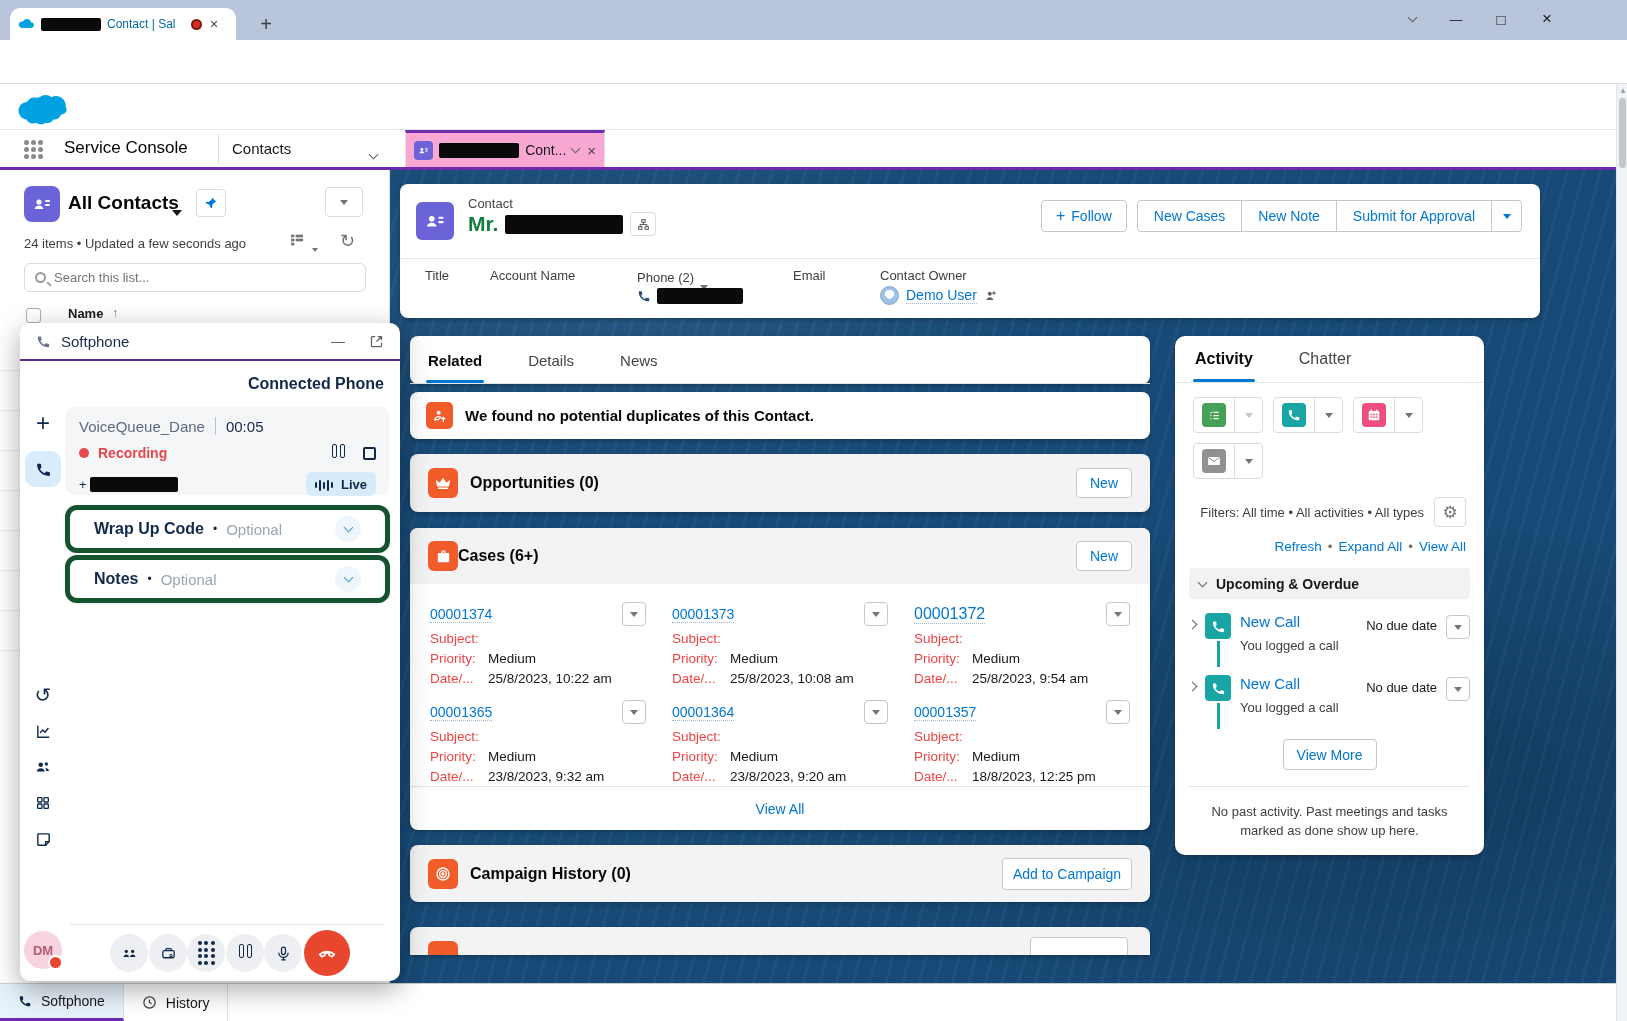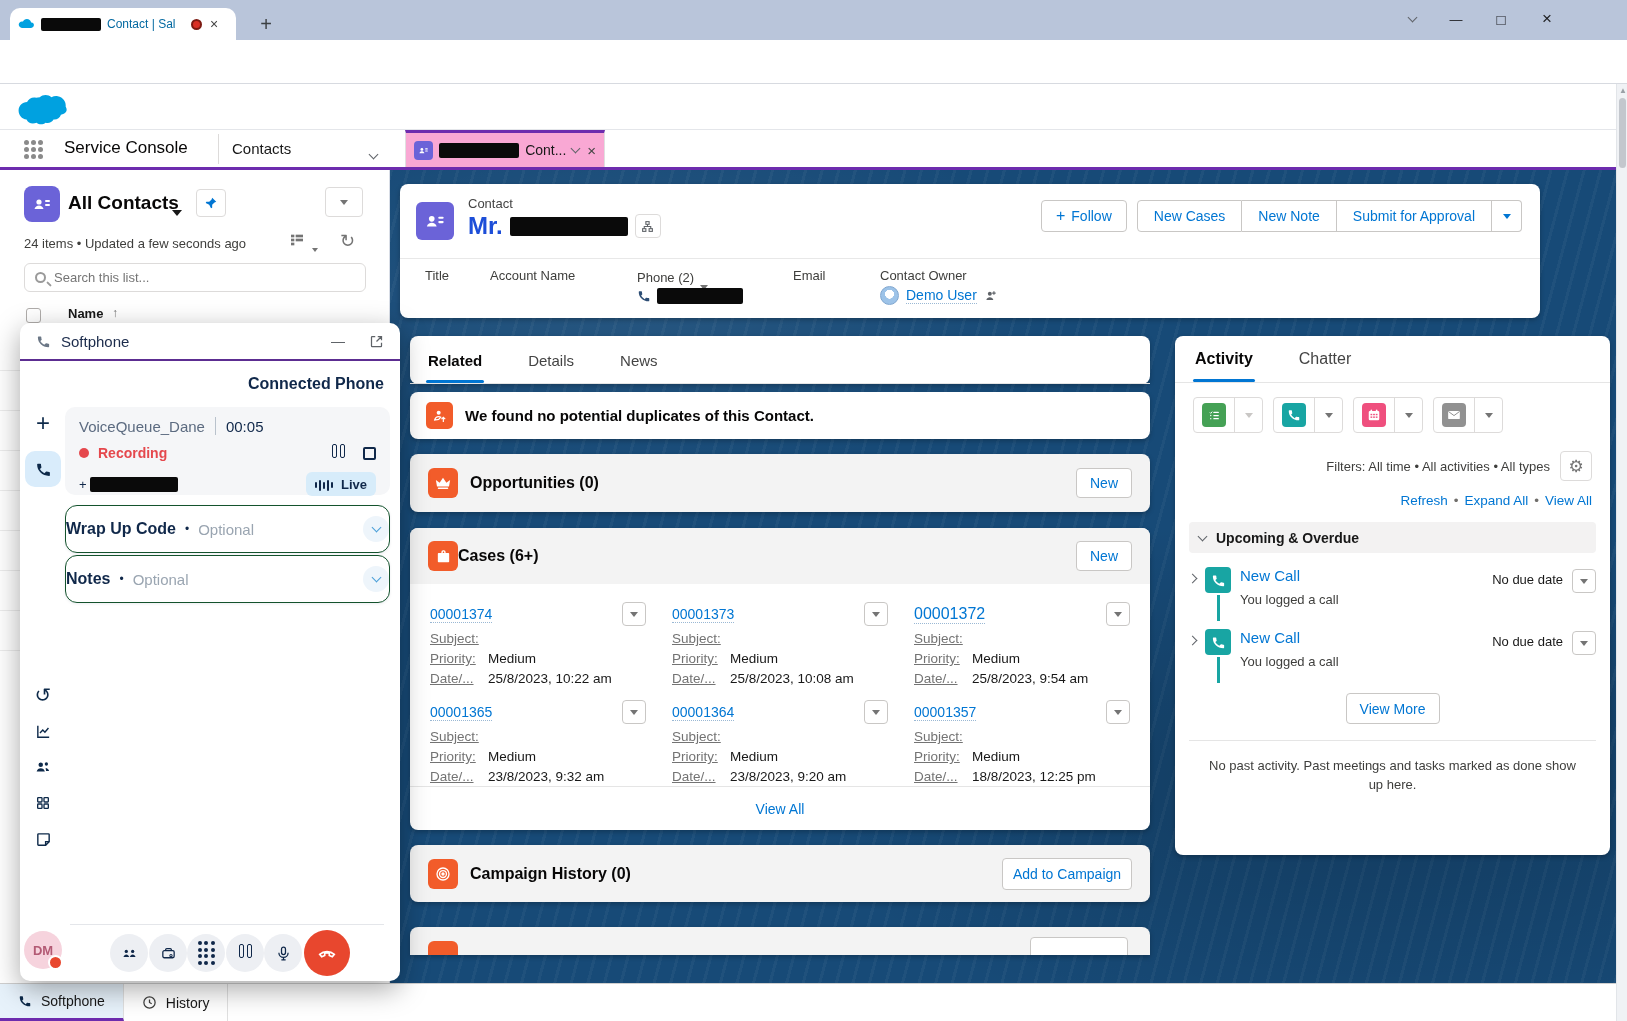--- a/index.html
+++ b/index.html
@@ -65,21 +65,21 @@
 
   
   #softphone { position:absolute; left:20px; top:153px; width:380px; height:658px; background:#fff; border-radius:10px; box-shadow:0 8px 28px rgba(0,0,0,.35); z-index:30; overflow:hidden; }
   #sp-header { height:38px; display:flex; align-items:center; padding:0 16px; gap:10px; border-bottom:2px solid #5c2d91; }
   #sp-title { font-size:15px; color:#1b2b4b; flex:1; }
   #sp-status { text-align:right; font-weight:bold; font-size:16px; color:#10284a; padding:14px 16px 10px; }
   #sp-rail { position:absolute; left:0; top:40px; bottom:0; width:46px; display:flex; flex-direction:column; align-items:center; }
   .rail-ic { width:36px; height:36px; border-radius:10px; display:flex; align-items:center; justify-content:center; color:#0e2a4a; }
   .rail-ic.active { background:#d9ecfb; }
   #sp-callcard { position:absolute; left:45px; top:84px; width:325px; height:88px; background:#f5f6f8; border-radius:10px; padding:10px 14px; }
-  .sp-card { position:absolute; left:45px; width:325px; height:48px; background:#fff; border:1px solid #14532d; border-radius:12px; box-shadow:0 1px 3px rgba(16,40,74,.08); display:flex; align-items:center; padding:0 0; gap:9px; }
+  .sp-card { position:absolute; left:45px; width:325px; height:48px; background:#fff; border:5px solid #14532d; border-radius:12px; box-shadow:0 1px 3px rgba(16,40,74,.08); display:flex; align-items:center; padding:0 24px; gap:9px; }
   .sp-card .title { font-weight:bold; font-size:16px; color:#10284a; }
   .sp-card .hint { font-size:15px; color:#9aa5b1; }
   .dot { color:#10284a; font-size:12px; }
   .chev-circle { margin-left:auto; width:26px; height:26px; border-radius:50%; background:#eef5fb; display:flex; align-items:center; justify-content:center; }
   .chev-circle .chv { border-color:#4a9fd8; }
   .live-badge { background:#d7ecfa; border-radius:6px; height:24px; display:flex; align-items:center; gap:6px; padding:0 9px; font-size:13px; color:#10284a; font-weight:bold; }
   .wave i { display:inline-block; width:2px; background:#10284a; margin-right:2px; vertical-align:middle; border-radius:1px; }
   .ctl { position:absolute; width:38px; height:38px; border-radius:50%; background:#edeff3; display:flex; align-items:center; justify-content:center; color:#10284a; }
   #dm-avatar { position:absolute; left:4px; bottom:12px; width:38px; height:38px; border-radius:50%; background:#f6d3dd; color:#b35a74; font-size:13px; font-weight:bold; display:flex; align-items:center; justify-content:center; }
   #dm-avatar:after { content:""; position:absolute; right:-1px; bottom:-1px; width:11px; height:11px; border-radius:50%; background:#e8472e; border:2px solid #fff; }
@@ -108,24 +108,24 @@
   .obj-icon { border-radius:6px; display:flex; align-items:center; justify-content:center; }
 
   
   .rtab { font-size:15px; color:#444; padding:14px 2px; margin-right:42px; position:relative; }
   .rtab.active { font-weight:bold; color:#080707; }
   .rtab.active:after { content:""; position:absolute; left:0; right:0; bottom:0; height:3px; background:#0176d3; border-radius:2px; }
 
   
   #cases-grid { display:grid; grid-template-columns:repeat(3,1fr); column-gap:26px; row-gap:14px; padding:18px 20px 14px; }
   .case-line { display:flex; font-size:13.5px; margin-top:5px; color:#181818; }
-  .case-line .cl { width:58px; color:#737373; flex:0 0 auto;text-decoration:underline; }
-
-  
-  #activity-card { left:1175px; top:166px; width:435px; height:519px; }
+  .case-line .cl { width:58px; color:#ef4444; flex:0 0 auto; }
+
+  
+  #activity-card { left:1175px; top:166px; width:309px; height:519px;border-radius:10px; }
   .qa-btn { display:flex; border:1px solid #dddbda; border-radius:4px; overflow:hidden; height:36px; }
   .qa-main { width:40px; display:flex; align-items:center; justify-content:center; }
   .qa-main .ic { width:24px; height:24px; border-radius:4px; display:flex; align-items:center; justify-content:center; }
   .qa-dd { width:28px; display:flex; align-items:center; justify-content:center; border-left:1px solid #dddbda; }
   .act-item { position:relative; }
   .tl-icon { width:26px; height:26px; border-radius:4px; background:#18a5a3; display:flex; align-items:center; justify-content:center; }
   .bullet-sep { color:#706e6b; margin:0 6px; }
   svg { display:block; }
 </style>
 </head>
@@ -327,21 +327,21 @@
       <span class="obj-icon" style="position:absolute;left:16px;top:18px;width:38px;height:38px;background:#6b63d8">
         <svg width="26" height="26" viewBox="0 0 24 24" fill="#fff">
             <circle cx="9" cy="10" r="2.6"></circle>
             <path d="M4.5 17c.6-2.2 2.4-3.4 4.5-3.4s3.9 1.2 4.5 3.4z"></path>
             <rect x="15" y="8" width="5" height="2" rx="1"></rect>
             <rect x="15" y="12" width="5" height="2" rx="1"></rect>
           </svg>
       </span>
       <span style="position:absolute;left:68px;top:12px;font-size:13px;color:#444">Contact</span>
       <div style="position:absolute;left:68px;top:28px;display:flex;align-items:center;gap:7px">
-        <span style="font-size:24px;font-weight:bold;color:#1d4ed8">Mr.</span>
+        <span style="font-size:21px;font-weight:bold;color:#15803d">Mr.</span>
         <span class="redact" style="width:118px;height:19px"></span>
         <span class="btn-outline" style="width:26px;height:24px">
           <svg width="13" height="13" viewBox="0 0 24 24" fill="none" stroke="#5f6368" stroke-width="2">
               <rect x="9" y="3" width="6" height="5"></rect>
               <rect x="3" y="16" width="6" height="5"></rect>
               <rect x="15" y="16" width="6" height="5"></rect>
               <path d="M12 8v4M6 16v-4h12v4"></path>
             </svg>
         </span>
       </div>

